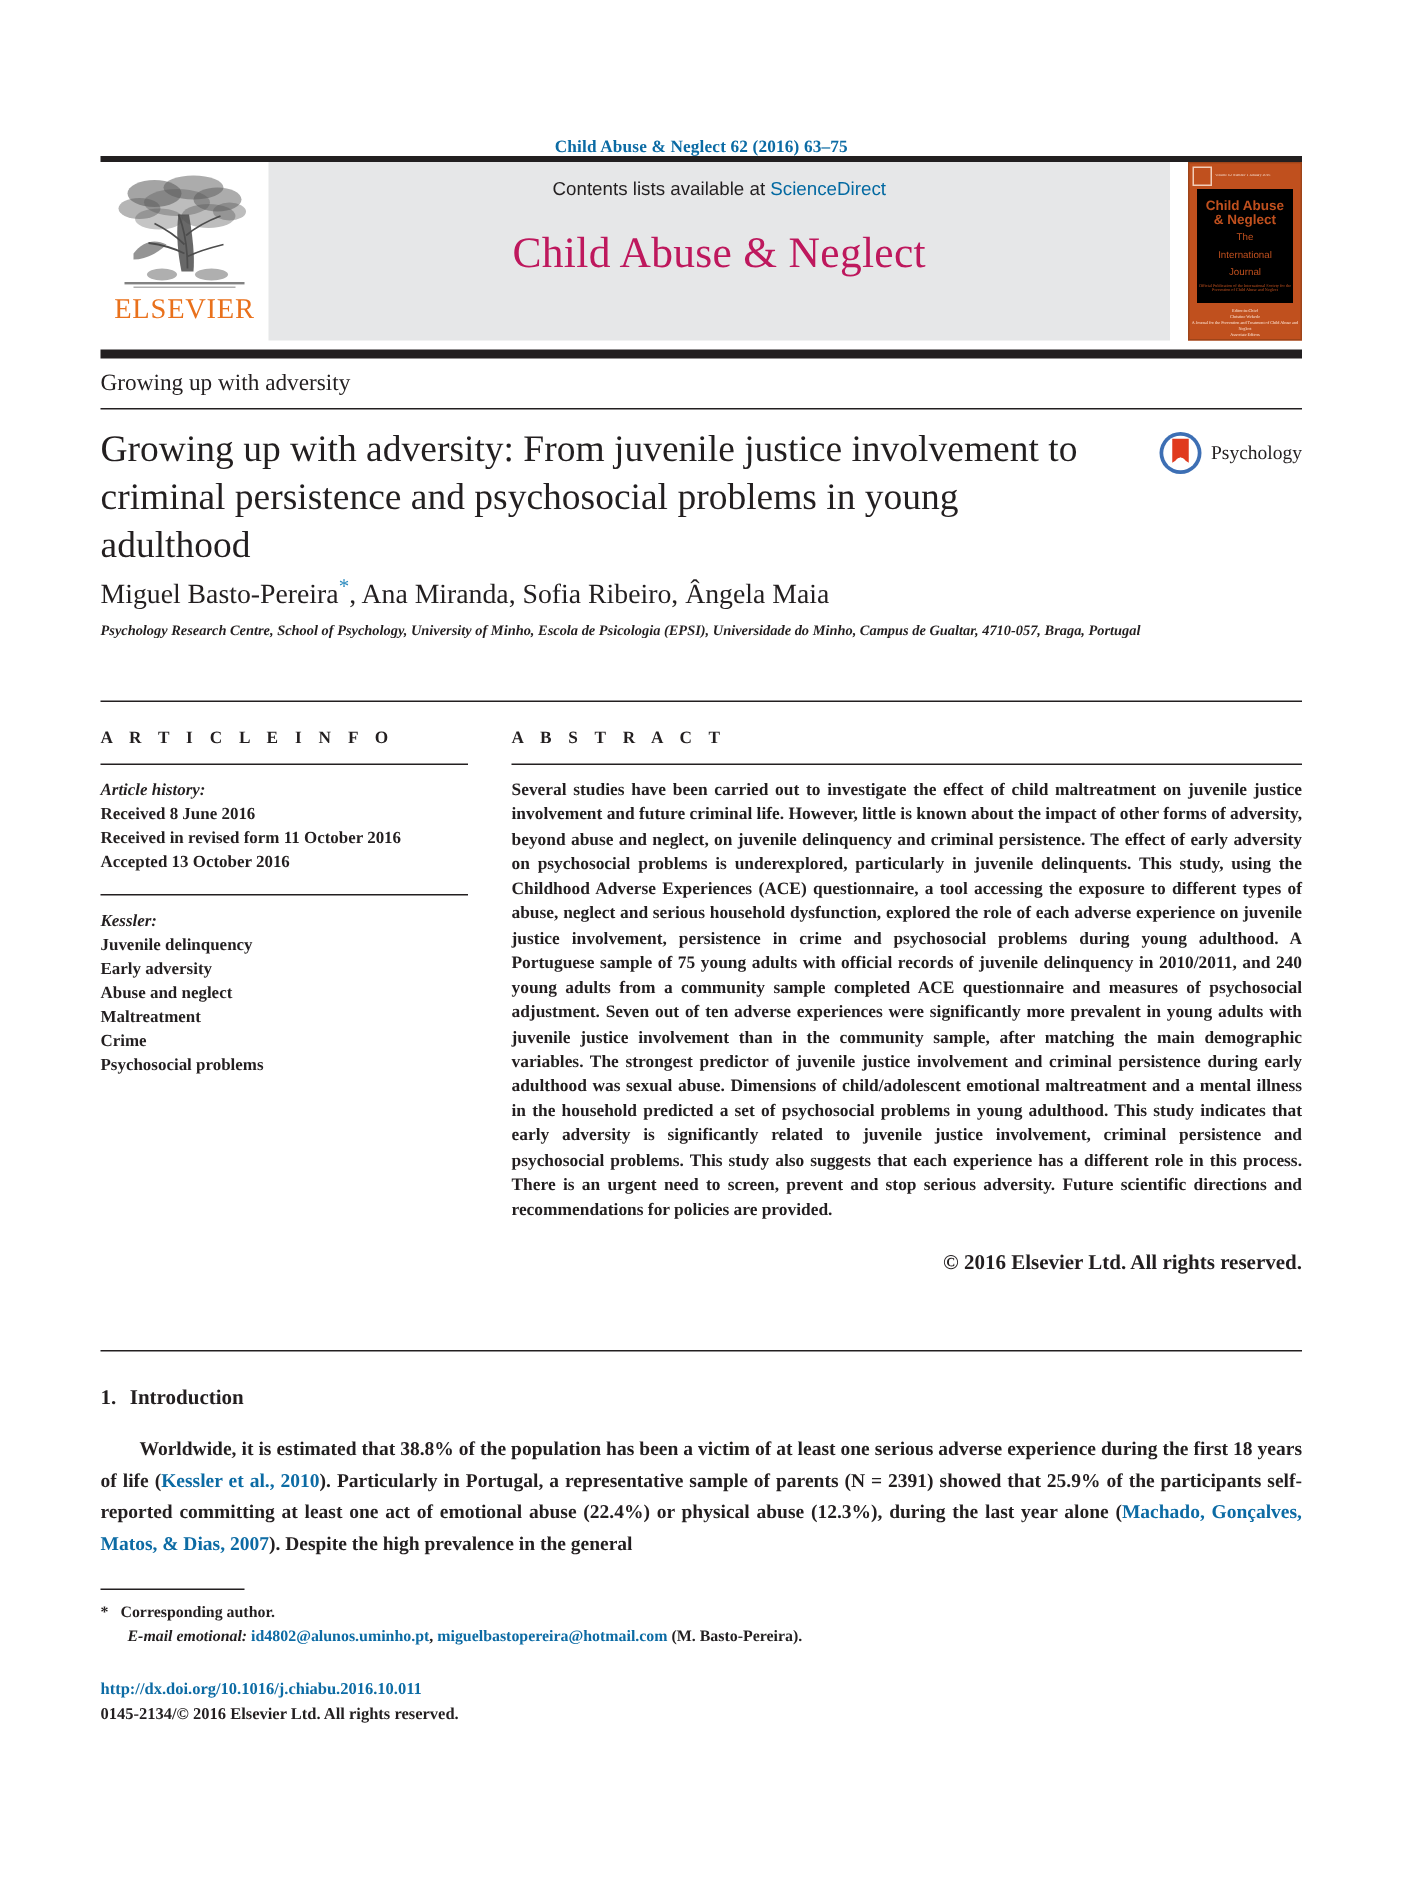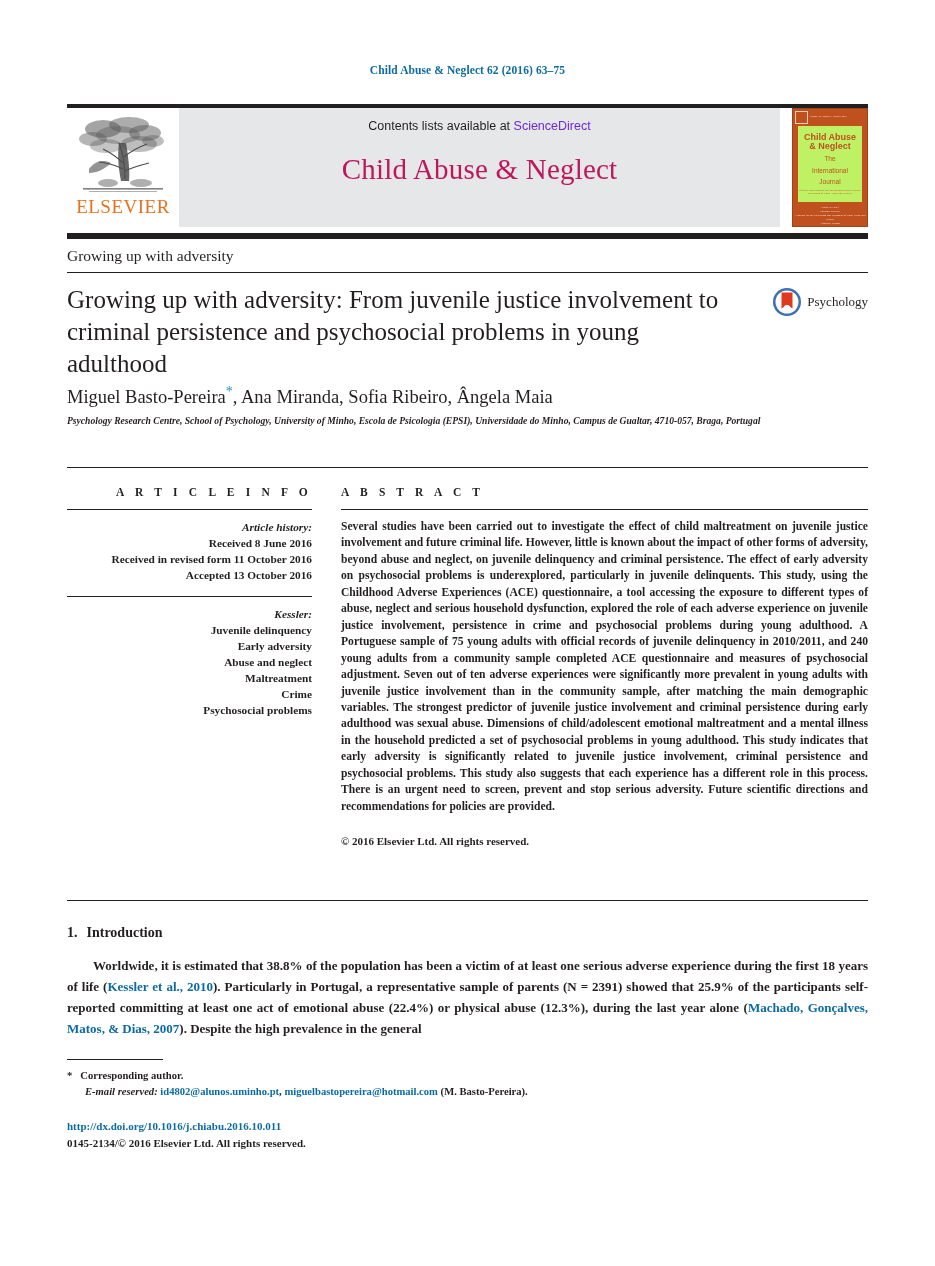--- a/index.html
+++ b/index.html
@@ -22,21 +22,21 @@
     box-sizing: border-box;
   }
 
   
   .running-head {
     text-align: center;
     font-family: "Liberation Serif", serif;
     font-weight: bold;
     font-size: 11.5px;
     color: #0c6ba4;
-    padding-top: 64px;
+    padding-top: 92px;
     letter-spacing: 0.1px;
   }
 
   
   .masthead-rule {
     position: absolute;
     left: 67px;
     right: 67px;
     top: 104px;
     border-top: 4px solid #221f20;
@@ -78,21 +78,21 @@
     justify-content: flex-start;
     padding-top: 11px;
     box-sizing: border-box;
   }
   .contents-line {
     font-family: "Liberation Sans", sans-serif;
     font-size: 12.5px;
     color: #231f20;
   }
   .contents-line .sd-link {
-    color: #6d28d9;
+    color: #0369a1;
     margin-top: 32px;
   }
   .journal-title {
     font-family: "Liberation Serif", serif;
     font-size: 29px;
     color: #be185d;
     margin-top: 20px;
     letter-spacing: 0.2px;
   }
   .cover-thumb {
@@ -122,21 +122,21 @@
   }
   .cover-elsevier-box {
     width: 11px; height: 11px;
     border: 0.5px solid #f2cdb8;
     margin-right: 2px;
     flex: 0 0 11px;
     background: #c0501e;
   }
   .cover-white {
     margin: 1px 5px 0 5px;
-    background: #bef264;
+    background: #000000;
     height: 76px;
     display: flex;
     flex-direction: column;
     align-items: center;
     justify-content: center;
     text-align: center;
   }
   .cover-white .cw-title {
     font-family: "Liberation Sans", sans-serif;
     font-size: 9px;
@@ -245,21 +245,20 @@
     left: 67px;
     right: 67px;
     top: 467px;
     border-top: 1px solid #231f20;
   }
   .col-info {
     position: absolute;
     left: 67px;
     top: 486px;
     width: 245px;
-    text-align: right;
   }
   .col-abs {
     position: absolute;
     left: 341px;
     top: 486px;
     width: 527px;
   }
   .col-head {
     font-family: "Liberation Serif", serif;
     font-weight: bold;
@@ -291,23 +290,24 @@
     font-family: "Liberation Serif", serif;
     font-weight: bold;
     font-size: 11.6px;
     line-height: 1.42;
     text-align: justify;
     color: #231f20;
     hyphens: none;
   }
   .copyright {
     margin-top: 20px;
-    font-family: "Liberation Serif", serif;
-    font-weight: bold;
-    font-size: 11px;
+    text-align: right;
+    font-family: "Liberation Serif", serif;
+    font-weight: bold;
+    font-size: 14px;
     color: #231f20;
   }
 
   
   .rule-thin-3 {
     position: absolute;
     left: 67px;
     right: 67px;
     top: 900px;
     border-top: 1px solid #231f20;
@@ -498,21 +498,21 @@
   <div class="rule-thin-3"></div>
   <div class="intro-head"><span class="num">1.</span><span>Introduction</span></div>
 
   <div class="intro-para">
     <span>Worldwide, it is estimated that 38.8% of the population has been a victim of at least one serious adverse experience during the first 18 years of life (</span><span class="link">Kessler et al., 2010</span><span>). Particularly in Portugal, a representative sample of parents (N = 2391) showed that 25.9% of the participants self-reported committing at least one act of emotional abuse (22.4%) or physical abuse (12.3%), during the last year alone (</span><span class="link">Machado, Gonçalves, Matos, &amp; Dias, 2007</span><span>). Despite the high prevalence in the general</span>
   </div>
 
   <div class="footnote-rule"></div>
   <div class="footnote">
     <div><span class="fn-star">*</span><span>Corresponding author.</span></div>
-    <div class="indent"><span class="ital">E-mail reserved:</span> <span class="link">id4802@alunos.uminho.pt</span><span>, </span><span class="link">miguelbastopereira@hotmail.com</span><span> (M. Basto-Pereira).</span></div>
+    <div class="indent"><span class="ital">E-mail emotional:</span> <span class="link">id4802@alunos.uminho.pt</span><span>, </span><span class="link">miguelbastopereira@hotmail.com</span><span> (M. Basto-Pereira).</span></div>
   </div>
 
   <div class="doi-block">
     <span class="doi">http://dx.doi.org/10.1016/j.chiabu.2016.10.011</span>
     <span>0145-2134/© 2016 Elsevier Ltd. All rights reserved.</span>
   </div>
 
 </div>
 
 </body></html>

